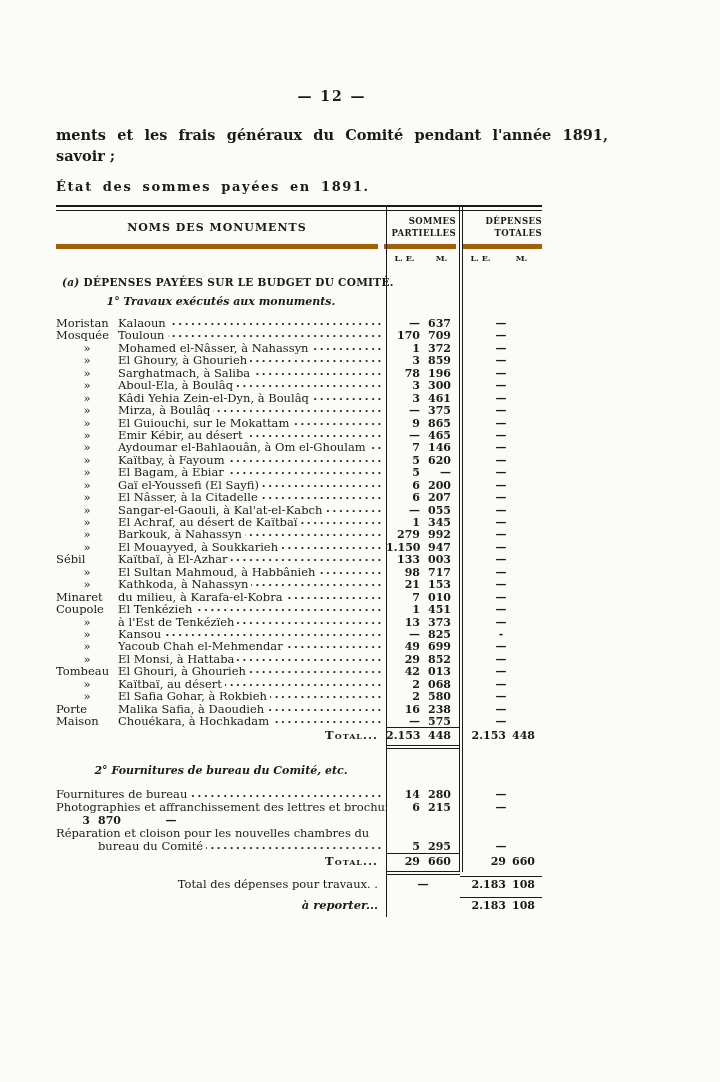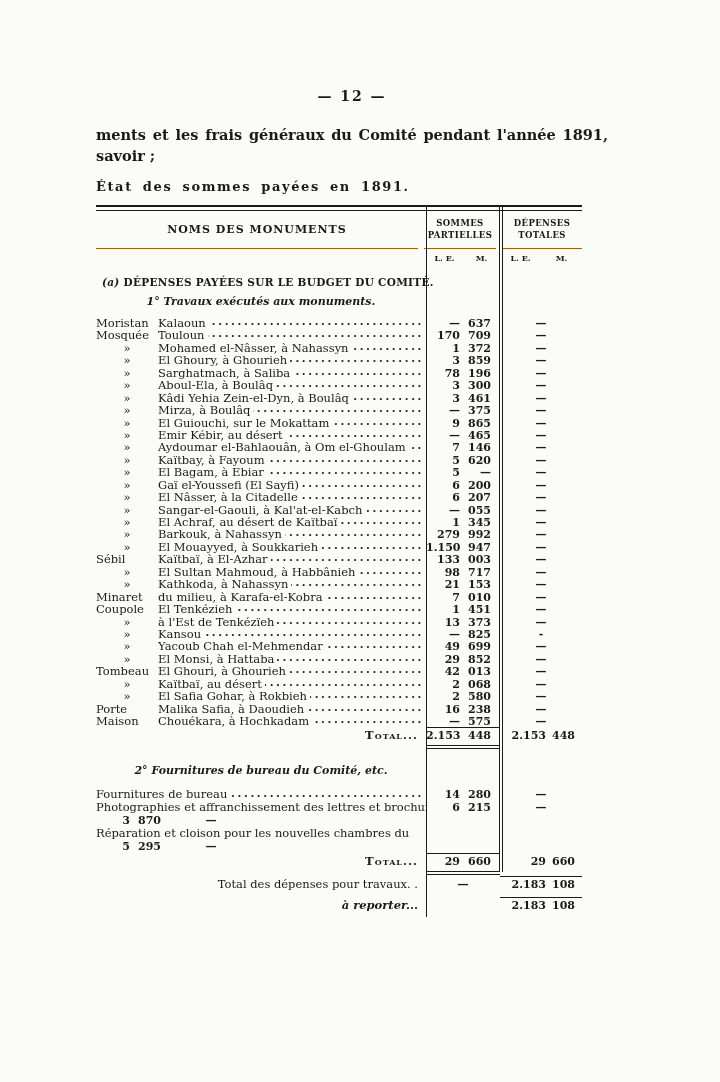--- a/index.html
+++ b/index.html
@@ -1,34 +1,34 @@
 <!DOCTYPE html>
 <html><head>
 <meta charset="utf-8">
 <style>
   html,body{margin:0;padding:0;}
   body{
     width:720px;height:1082px;overflow:hidden;
     background:#fbfbf8;color:#1a1a1a;
     font-family:"DejaVu Serif", serif;
   }
-  .sheet{padding:88px 112px 0 96px;}
+  .sheet{padding:88px 112px 0 56px;}
   .pagenum{text-align:center;font-weight:bold;font-size:14px;letter-spacing:2px;}
   .intro{margin-top:20px;font-size:14.5px;font-weight:bold;line-height:21px;}
   .intro .l1{text-align:justify;text-align-last:justify;}
   .doc-title{margin-top:13px;font-weight:bold;font-size:13px;letter-spacing:1.6px;word-spacing:4px;}
 
   .tbl{position:relative;margin-top:11px;width:486px;}
   .toprule{height:3px;border-top:2px solid #1a1a1a;border-bottom:1px solid #1a1a1a;}
 
   .thead{display:flex;align-items:stretch;}
-  .th{border-bottom:1px solid #a16207;box-sizing:border-box;}
+  .th{border-bottom:5px solid #a16207;box-sizing:border-box;}
   .th-names{width:330px;display:flex;align-items:center;justify-content:center;
     font-size:11px;font-weight:bold;letter-spacing:1px;height:38px;}
-  .th-small{display:flex;flex-direction:column;align-items:center;justify-content:center;
+  .th-small{display:flex;flex-direction:column;align-items:flex-end;justify-content:center;
     font-size:8.5px;font-weight:bold;line-height:1.3;letter-spacing:0.4px;height:38px;margin-left:6px;}
   .th-sommes{width:74px;}
   .th-dep{width:82px;}
 
   .units{display:flex;height:17px;align-items:center;font-size:8px;font-weight:bold;}
   .usp{width:330px;flex:none;}
   .ucell{display:flex;}
   .u-s{width:74px;}
   .u-d{width:82px;}
   .u{text-align:center;}
@@ -503,20 +503,24 @@
         <div class="row2">
           <span class="n1wrap">
             <span class="nm">Réparation et cloison pour les nouvelles chambres du</span>
             <span class="fill"></span>
           </span>
           <span class="vle"></span>
           <span class="vm"></span>
           <span class="tot"></span>
         </div>
         <div class="row2">
+          <span class="n1wrap">
+            <span class="nm ind2">bureau du Comité</span>
+            <span class="dots"></span>
+          </span>
           <span class="vle">5</span>
           <span class="vm">295</span>
           <span class="tot">—</span>
         </div>
       </div>
 
     <div class="hr-s"></div>
     <div class="trow">
       <span class="tlabel">Total...</span>
       <span class="tsommes">

